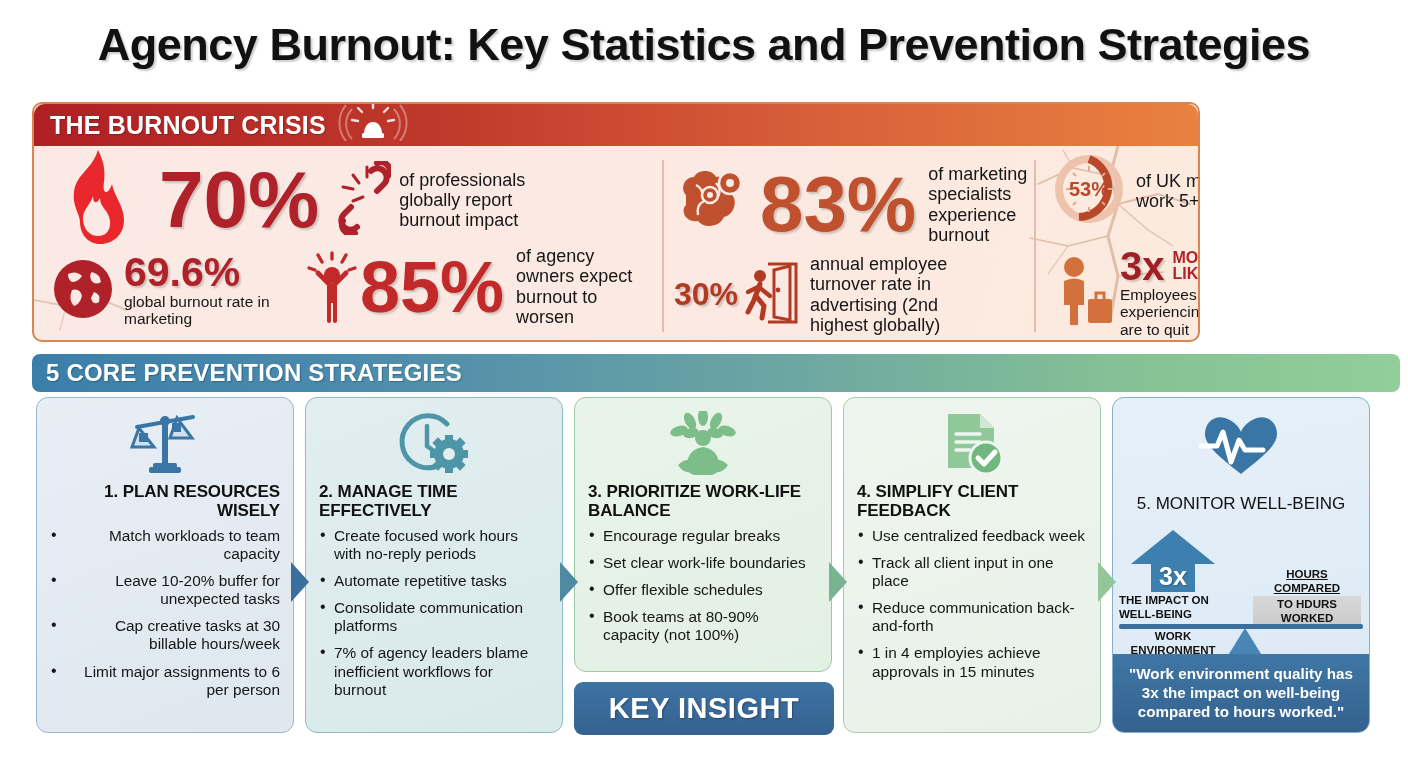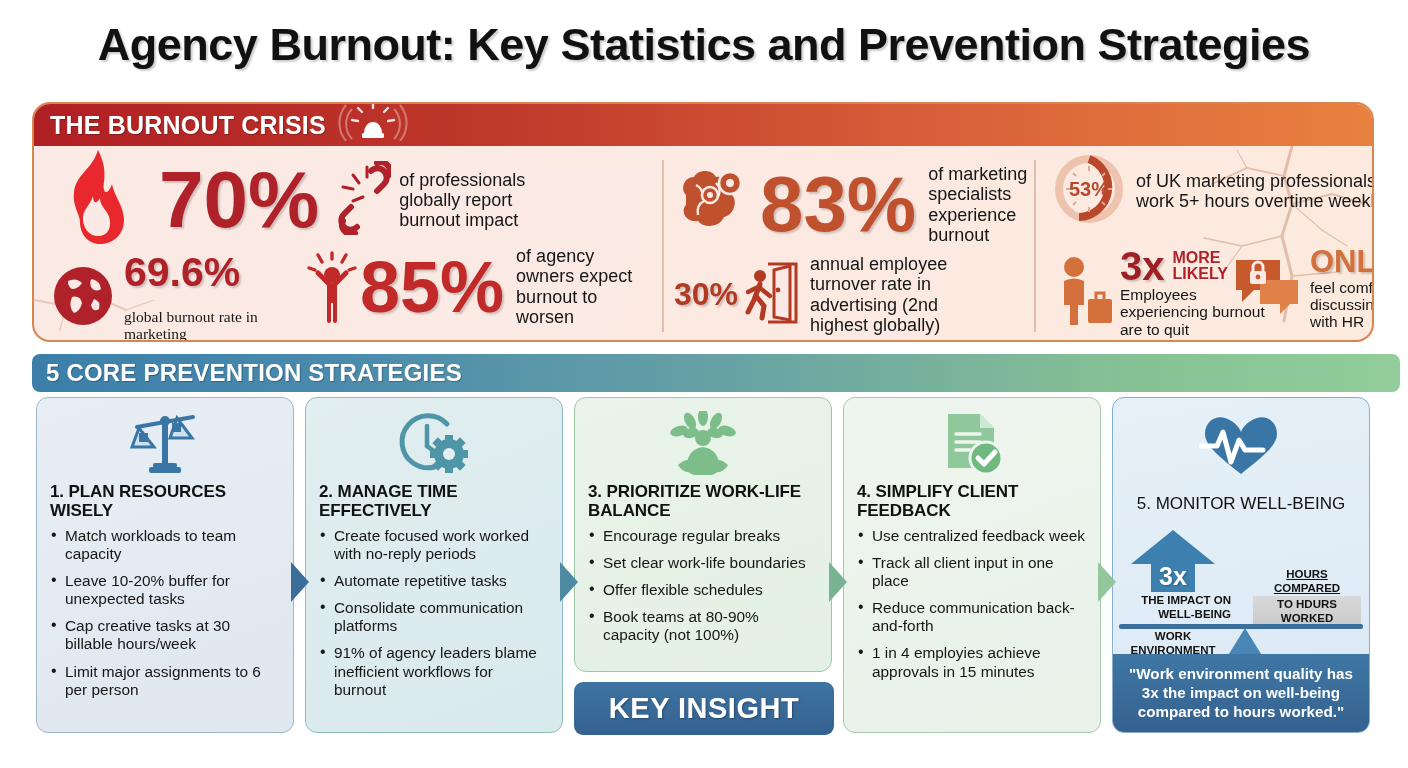--- a/index.html
+++ b/index.html
@@ -20,22 +20,22 @@
     letter-spacing: -0.5px;
     padding-top: 22px;
     line-height: 1.0;
     text-shadow: 2px 2px 2px rgba(0,0,0,0.20);
   }
 
   
   .crisis-panel {
     position: absolute;
     left: 32px; top: 102px;
-    width: 1342px; height: 240px;
-    border-radius: 18px;
+    width: 1168px; height: 240px;
+    border-radius: 10px;
     border: 2px solid #d98552;
     background: linear-gradient(105deg,#fbe9e5 0%, #fbe9e3 45%, #fdeade 100%);
     overflow: hidden;
   }
   .crisis-header {
     position: relative;
     height: 42px;
     background: linear-gradient(90deg,#b01f24 0%, #c0392b 35%, #d9603a 68%, #e8823f 100%);
     border-radius: 11px 11px 0 0;
     display: flex; align-items: center;
@@ -94,21 +94,21 @@
   }
 
   
   .cards { position: absolute; left: 36px; top: 397px; width: 1336px; height: 340px; }
   .card {
     position: absolute; top: 0;
     width: 258px; height: 336px;
     border-radius: 12px;
     padding: 10px 13px;
   }
-  .c1 { left: 0px;    background: linear-gradient(160deg,#e8eef4,#dfe7ef); border: 1.5px solid #9cb6cc; }
+  .c1 { left: 0px;    background: linear-gradient(160deg,#e8eef4,#dfe7ef); border: 1.5px solid #9cb6cc; text-align: right; }
   .c2 { left: 269px;  background: linear-gradient(160deg,#e2eef0,#d8e9ec); border: 1.5px solid #8fbbc2; }
   .c3 { left: 538px;  background: linear-gradient(160deg,#eaf4ea,#e3f0e4); border: 1.5px solid #9dc7a4; height: 275px; }
   .c4 { left: 807px;  background: linear-gradient(160deg,#eef5ee,#e8f2e9); border: 1.5px solid #a5cbab; }
   .c5 { left: 1076px; background: linear-gradient(170deg,#e6f0f8,#dbe9f5); border: 1.5px solid #86aece; overflow: hidden; padding: 10px 0 0 0; }
 
   .card-icon { height: 74px; display: flex; align-items: center; justify-content: center; }
   .card-title {
     font-size: 17px; font-weight: bold; color: #111;
     line-height: 1.13; margin-bottom: 7px; letter-spacing: -0.1px;
   }
@@ -138,21 +138,21 @@
   .arrow-3x {
     position: absolute; left: 18px; top: 6px; width: 84px; height: 62px;
   }
   .arrow-3x-label {
     position: absolute; left: 18px; top: 38px; width: 84px;
     text-align: center; color: #fff; font-size: 25px; font-weight: bold;
     text-shadow: 1px 1px 2px rgba(0,0,0,0.25);
   }
   .lbl-impact {
     position: absolute; left: 6px; top: 70px; width: 112px;
-    text-align: right; font-size: 11.5px; font-weight: bold;
+    text-align: left; font-size: 11.5px; font-weight: bold;
     color: #111; line-height: 1.18;
   }
   .lbl-hours {
     position: absolute; left: 142px; top: 44px; width: 104px;
     text-align: center; font-size: 11.5px; font-weight: bold;
     color: #111; line-height: 1.18; text-decoration: underline;
   }
   .lbl-hdurs {
     position: absolute; left: 140px; top: 72px; width: 108px;
     text-align: center; font-size: 11.5px; font-weight: bold;
@@ -285,21 +285,21 @@
           <g fill="#fbe9e5">
             <path d="M16 16 q8 -4 14 2 q-4 6 -10 6 q-4 -2 -4 -8z"></path>
             <path d="M20 32 q8 -2 10 6 q-2 8 -8 10 q-6 -6 -2 -16z"></path>
             <path d="M40 14 q8 2 9 10 q-6 4 -10 -2 q-2 -6 1 -8z"></path>
             <path d="M42 34 q7 2 5 10 q-6 4 -8 -4z"></path>
           </g>
         </svg>
       </span>
       <div style="margin-left:10px;">
         <div class="bignum" style="font-size:41px; color:#b0222a;">69.6%</div>
-        <div class="statlines-sm" style="width:170px; margin-top:16px;font-family:Liberation Serif, serif;">global burnout rate in marketing</div>
+        <div class="statlines-sm" style="width:170px; margin-top:1px;">global burnout rate in marketing</div>
       </div>
     </div>
 
     <div class="stat" style="left:272px; top:100px;">
       <span>
         <svg width="52" height="76" viewBox="0 0 52 76">
           <g stroke="#c22a2a" stroke-width="3.4" fill="none" stroke-linecap="round">
             <path d="M26 12 L26 6"></path>
               <path d="M16 15 L12 8"></path>
               <path d="M36 15 L40 8"></path>
@@ -465,24 +465,24 @@
           <rect x="39" y="29" width="8" height="8" transform="rotate(45 43 33)"></rect>
           <rect x="61" y="29" width="8" height="8" transform="rotate(45 65 33)"></rect>
           <rect x="39" y="51" width="8" height="8" transform="rotate(45 43 55)"></rect>
           <rect x="61" y="51" width="8" height="8" transform="rotate(45 65 55)"></rect>
         </g>
         <circle cx="54" cy="44" r="6" fill="#e2eef0"></circle>
       </svg>
     </div>
     <div class="card-title">2. MANAGE TIME EFFECTIVELY</div>
     <ul class="bullets">
-      <li>Create focused work worked with no-reply periods</li>
+      <li>Create focused work hours with no-reply periods</li>
       <li>Automate repetitive tasks</li>
       <li>Consolidate communication platforms</li>
-      <li>91% of agency leaders blame inefficient workflows for burnout</li>
+      <li>7% of agency leaders blame inefficient workflows for burnout</li>
     </ul>
   </div>
 
   <div class="card c3">
     <div class="card-icon">
       <svg width="78" height="68" viewBox="0 0 78 68">
         <g fill="#7cbd8a">
           <ellipse cx="39" cy="6" rx="5" ry="9"></ellipse>
           <ellipse cx="26" cy="10" rx="5" ry="9" transform="rotate(-28 26 10)"></ellipse>
           <ellipse cx="52" cy="10" rx="5" ry="9" transform="rotate(28 52 10)"></ellipse>

